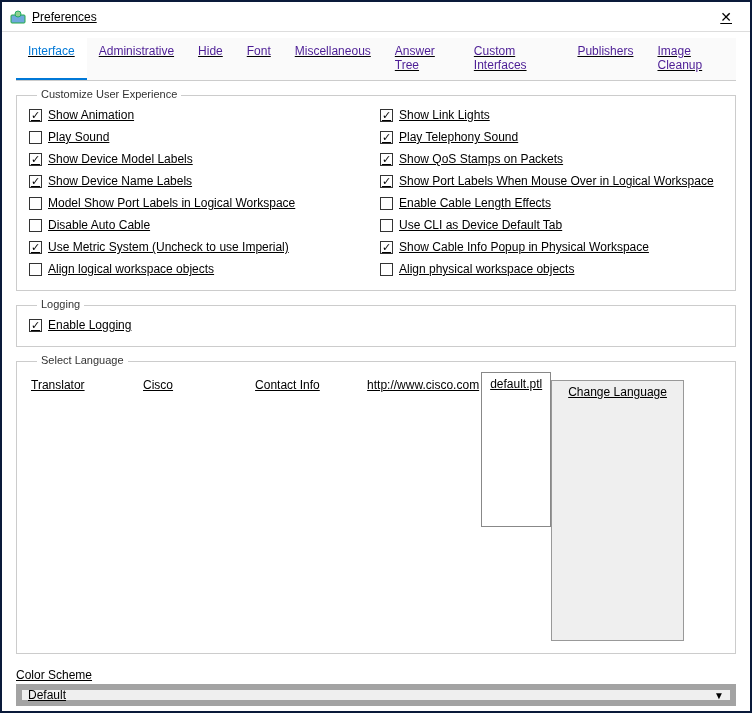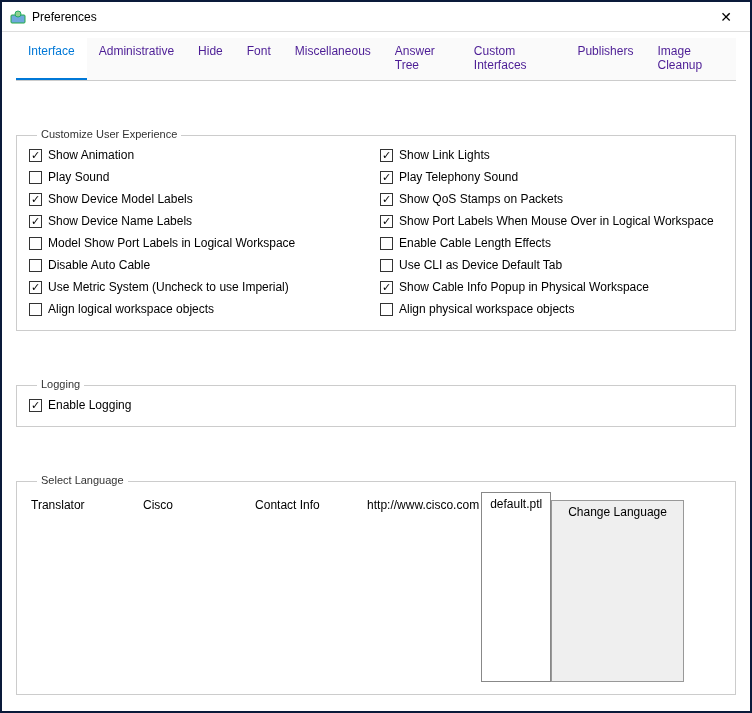--- a/index.html
+++ b/index.html
@@ -10,20 +10,21 @@
     background: #fff;
     color: #000;
   }
   .window {
     width: 752px;
     height: 713px;
     border: 2px solid #0a1a3a;
     background: #fff;
     display: flex;
     flex-direction: column;
+    text-decoration: underline;
   }
   .titlebar {
     height: 30px;
     display: flex;
     align-items: center;
     padding: 0 8px;
     border-bottom: 1px solid #ddd;
   }
   .titlebar .icon {
     width: 16px; height: 16px;
@@ -36,21 +37,20 @@
     font-family: Arial, sans-serif;
     cursor: pointer;
     padding: 4px 10px;
   }
   .content {
     flex: 1;
     padding: 6px 14px 5px 14px;
     display: flex;
     flex-direction: column;
     overflow: hidden;
-    gap: 40px;
   }
   .tabs {
     display: flex;
     border-bottom: 1px solid #ccc;
     background: #fafafa;
   }
   .tab {
     padding: 6px 12px;
     font-size: 12px;
     cursor: pointer;
@@ -117,21 +117,21 @@
   }
   .lang-headers {
     display: grid;
     grid-template-columns: 1fr 1fr 1fr 1fr;
     margin-top: 6px;
     font-size: 12px;
     padding: 0 2px 4px 2px;
   }
   .lang-list {
     border: 1px solid #888;
-    height: 190px;
+    height: 155px;
     overflow: auto;
     padding: 4px 8px;
     background: #fff;
   }
   .lang-actions {
     display: flex;
     justify-content: flex-end;
     margin-top: 8px;
   }
   .section-label {

